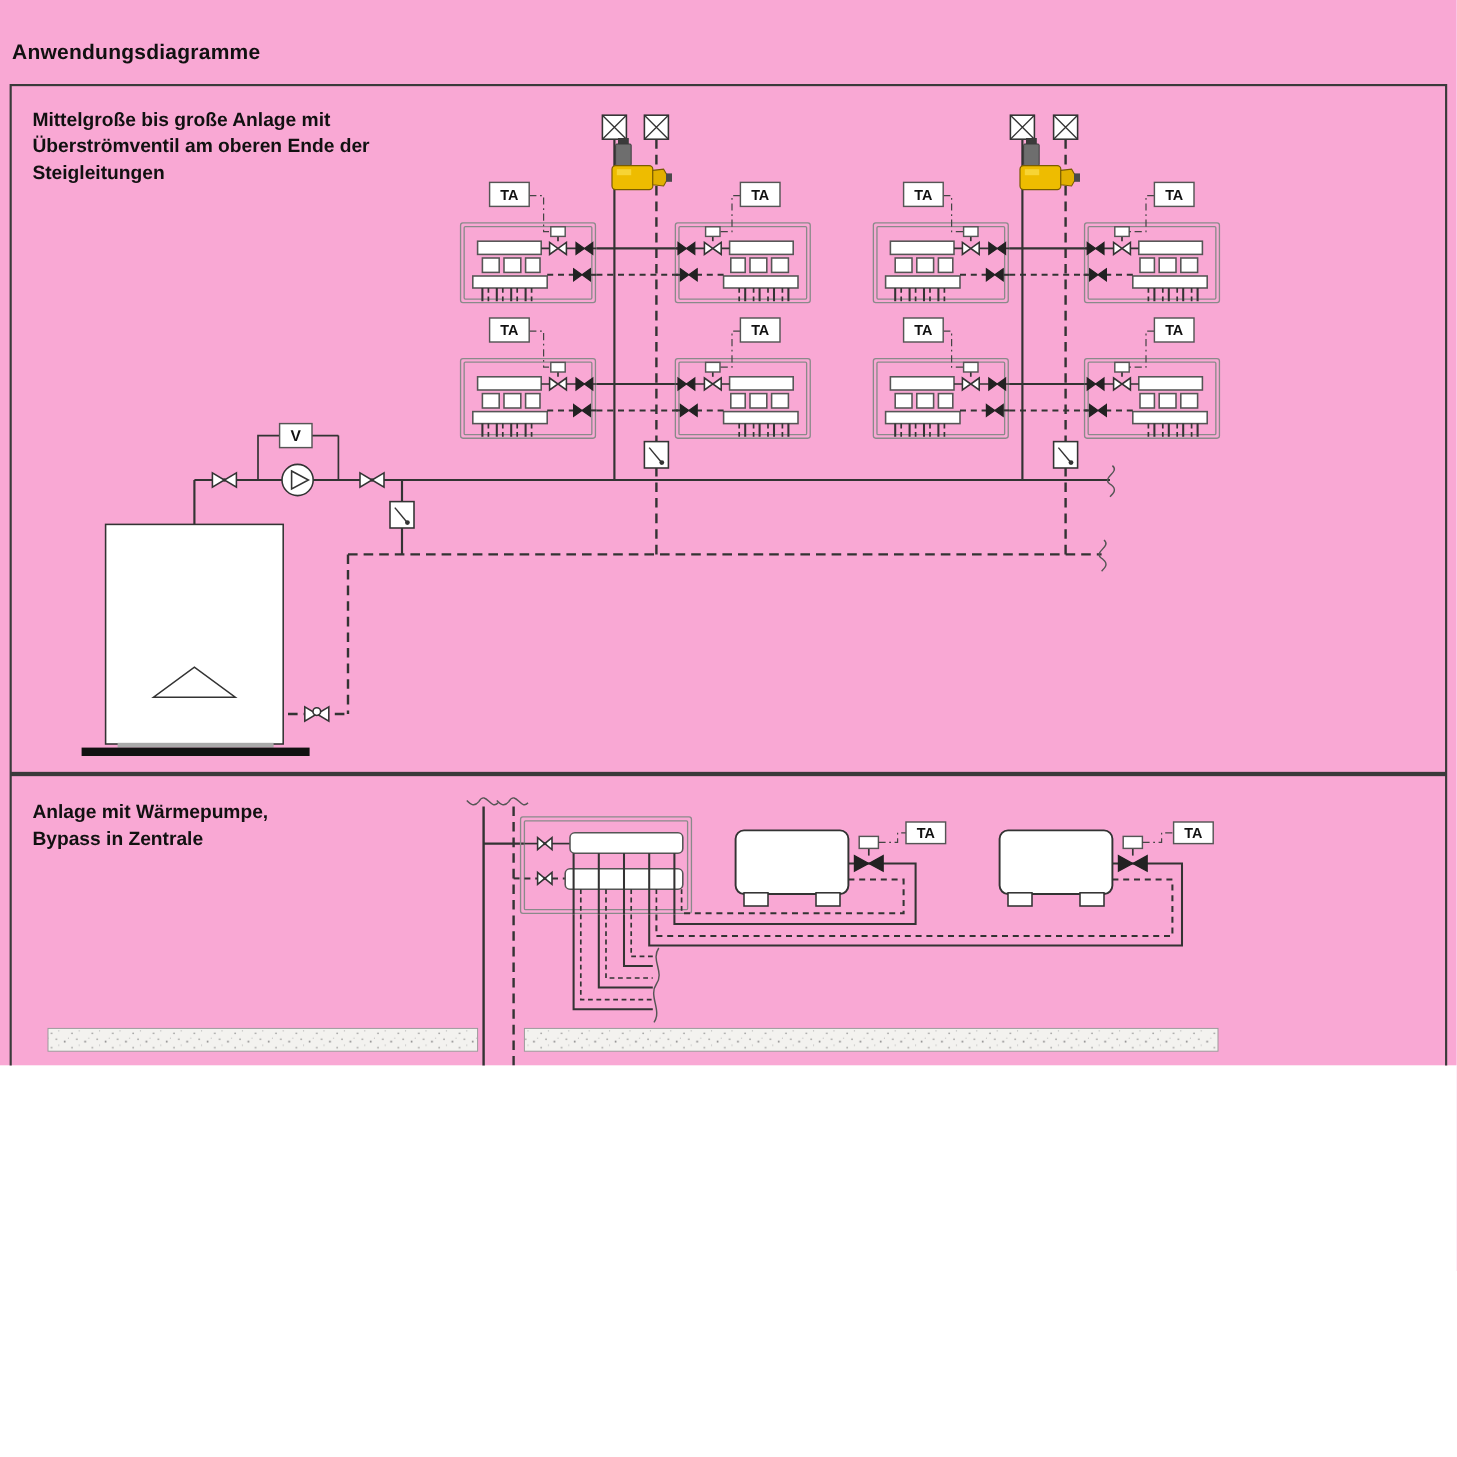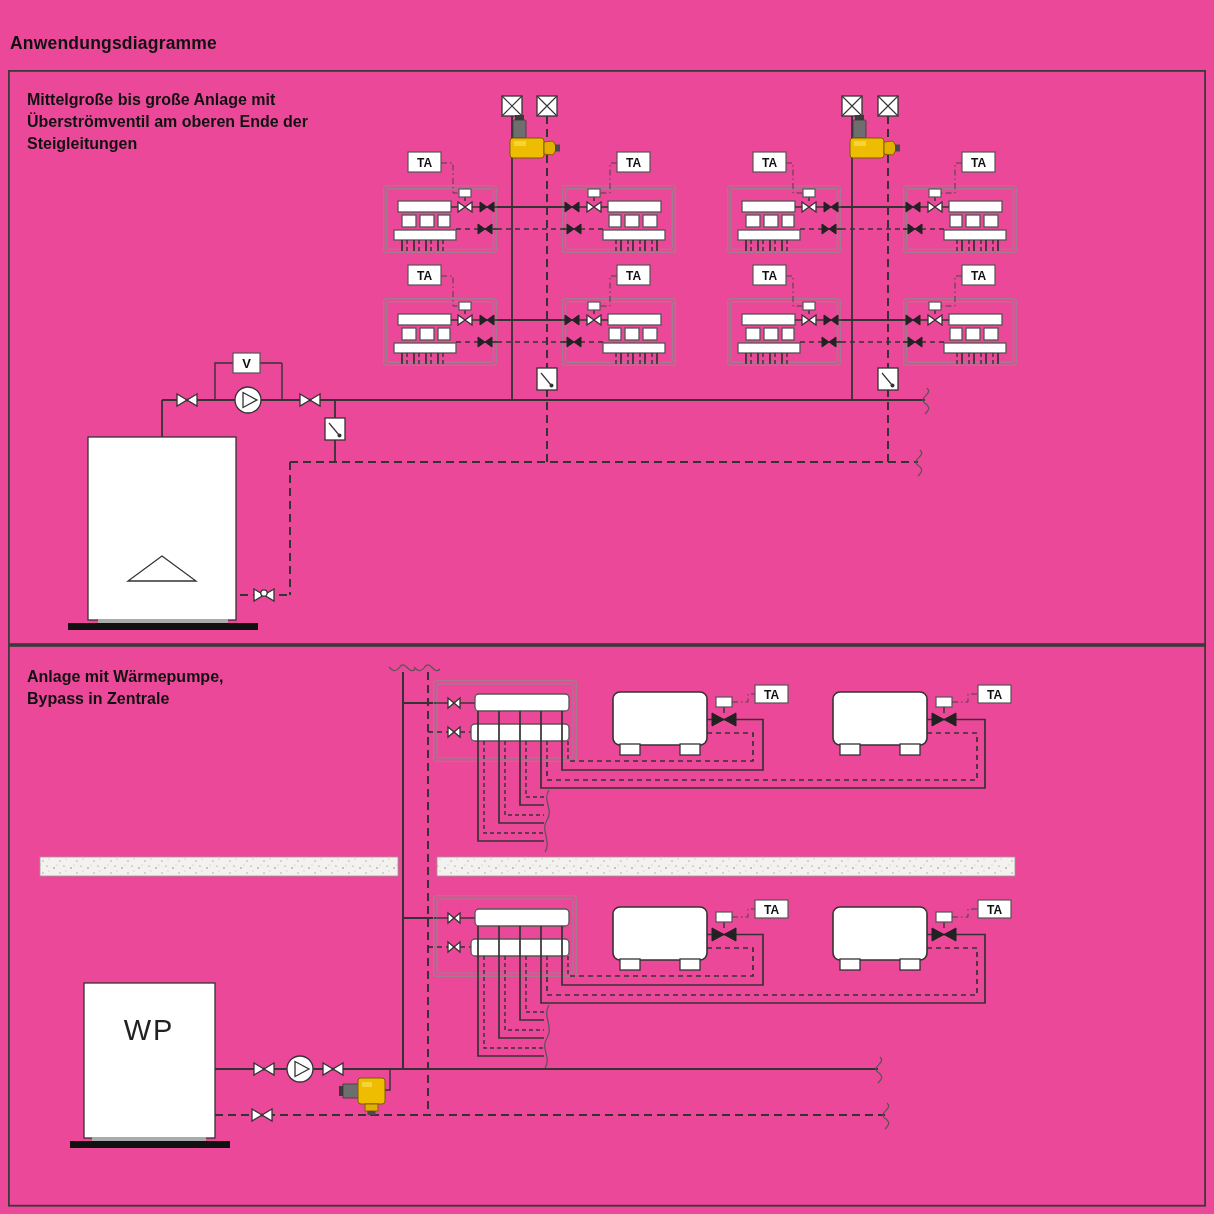--- a/index.html
+++ b/index.html
@@ -1,16 +1,16 @@
 <!DOCTYPE html>
 <html><head>
 <meta charset="utf-8">
 <style>
   html,body{margin:0;padding:0;background:#fff;}
-  .page{position:relative;width:1214px;height:1214px;background:#ec4899;font-family:"Liberation Sans",sans-serif;}
+  .page{position:relative;width:1214px;height:888px;background:#f9a8d4;font-family:"Liberation Sans",sans-serif;}
   h1.main-title{position:absolute;left:10px;top:33px;margin:0;font-size:17.5px;font-weight:bold;color:#111;letter-spacing:.2px;}
   svg{position:absolute;overflow:visible;}
   #p1{left:8px;top:70px;}
   #p2{left:8px;top:645px;}
   
   .ln{stroke:#333;stroke-width:1.8;fill:none;}
   .ln2{stroke:#333;stroke-width:2;fill:none;}
   .lnt{stroke:#333;stroke-width:1.4;fill:none;}
   .lnd{stroke:#333;stroke-width:2;fill:none;stroke-dasharray:8 5;}
   .lnd2{stroke:#333;stroke-width:1.7;fill:none;stroke-dasharray:5 4;}

